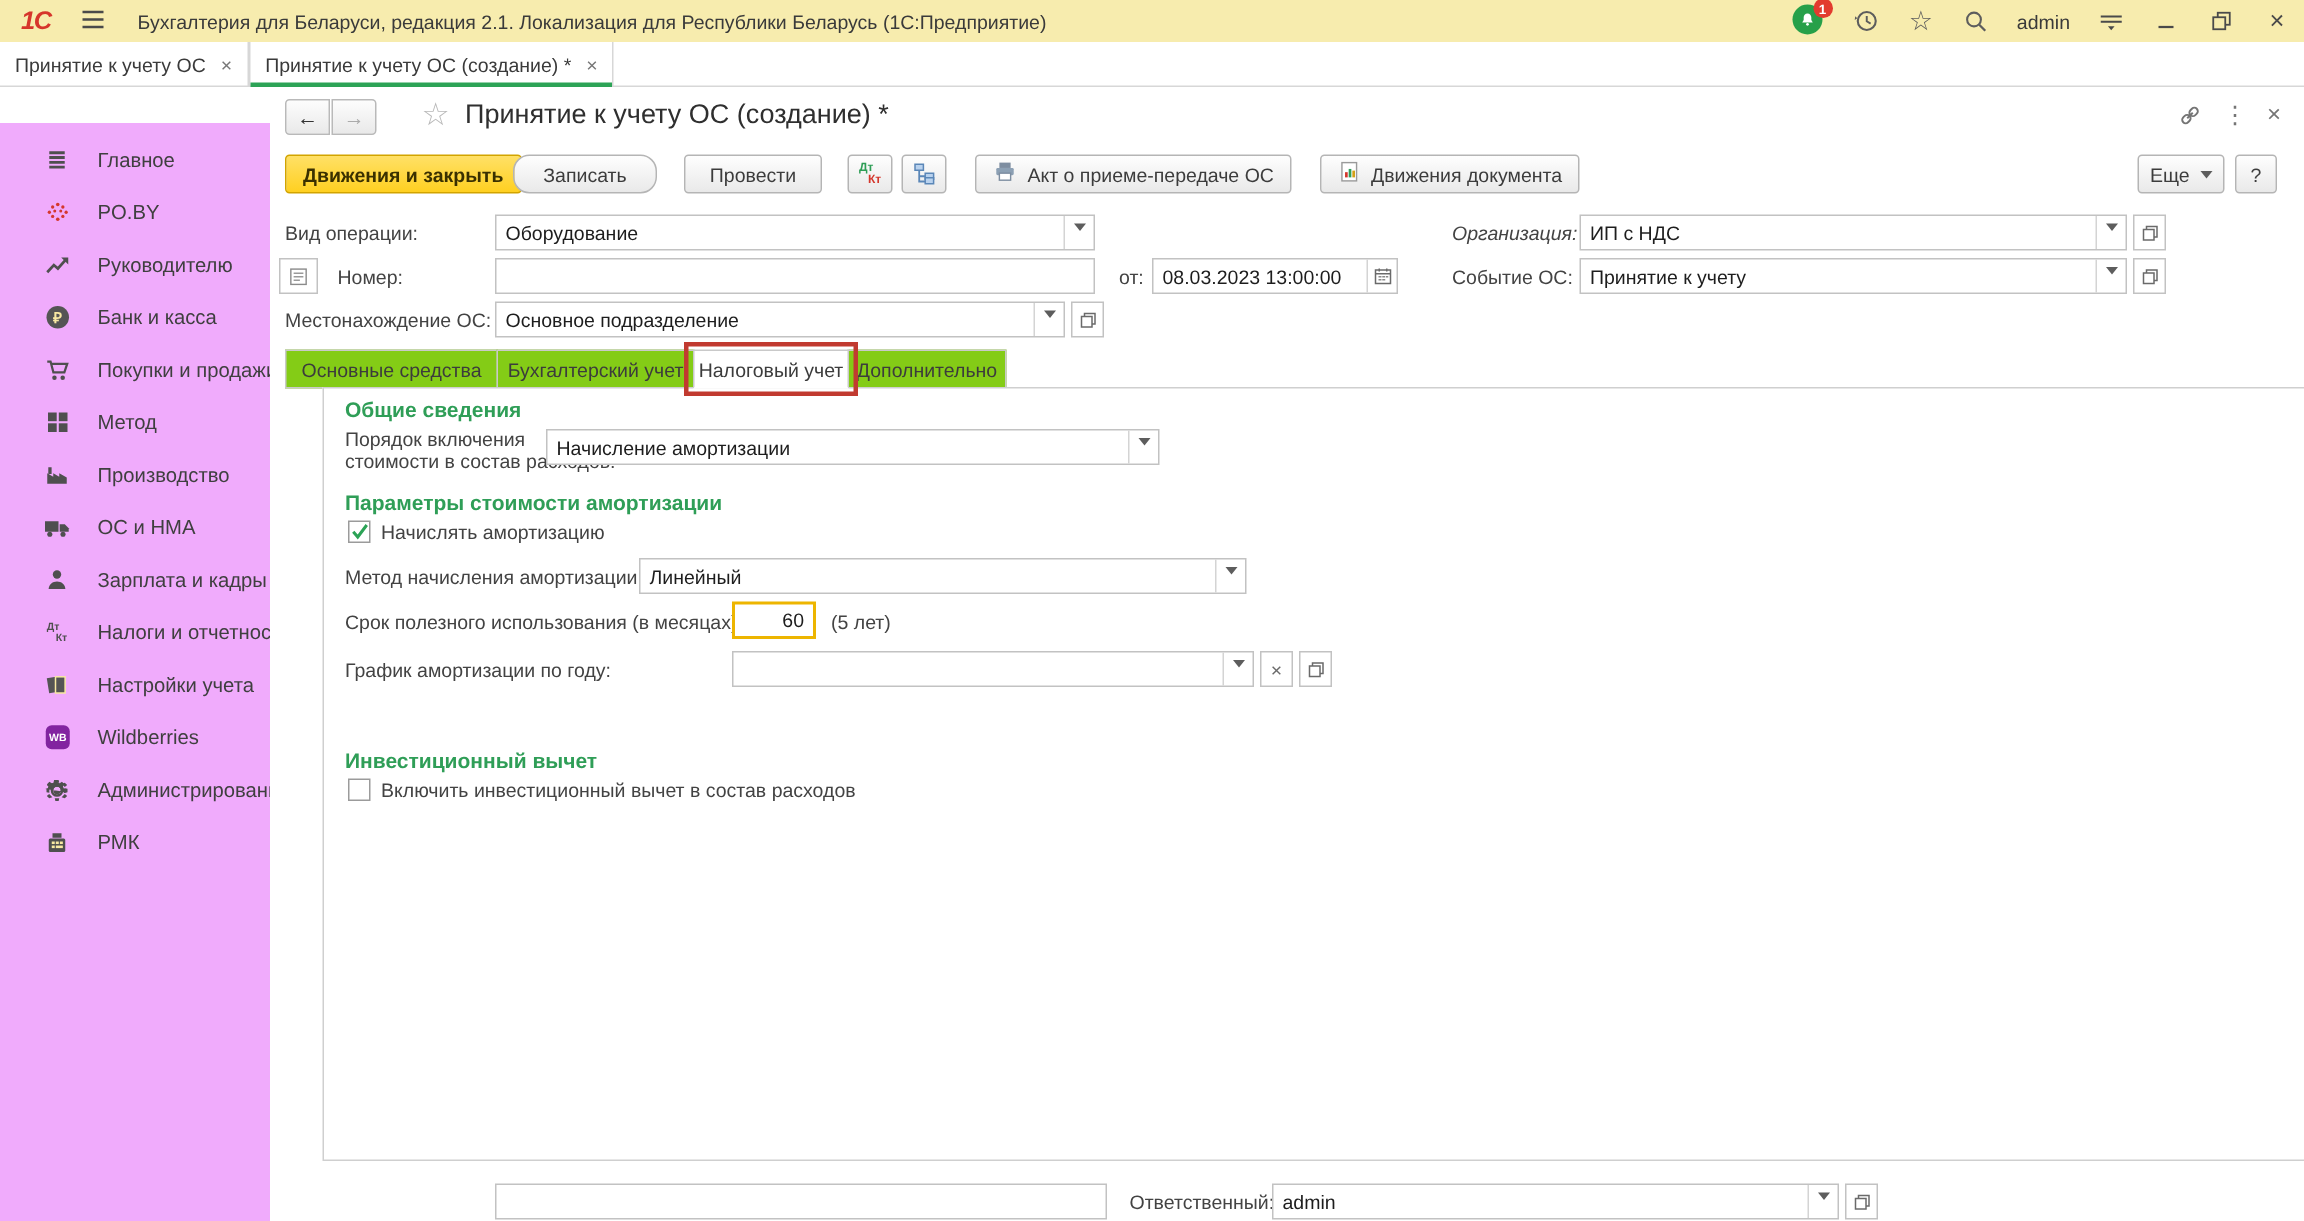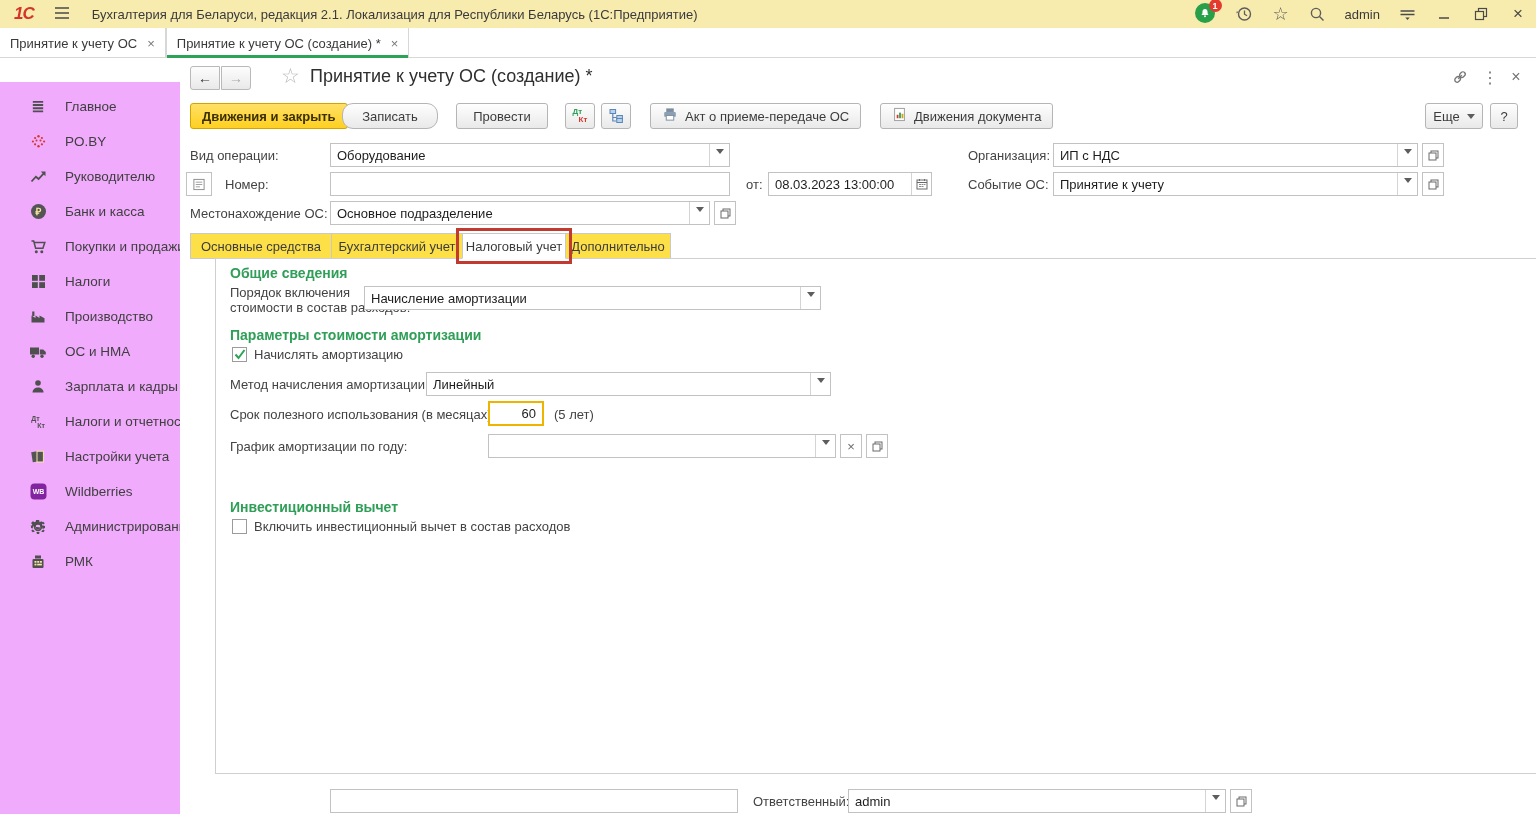--- a/index.html
+++ b/index.html
@@ -48,21 +48,21 @@
   .tri { width:0; height:0; border:4px solid transparent; border-top:5px solid #5d5d5d; margin-top:5px; }
 
   .lbl { position:absolute; font-size:13px; color:#434343; white-space:nowrap; }
   .combo { position:absolute; height:24px; border:1px solid #c2c2c2; background:#fff; }
   .combo .val { position:absolute; left:6px; right:22px; top:0; bottom:0; display:flex; align-items:center; font-size:13px; color:#1d1d1d; overflow:hidden; white-space:nowrap; }
   .combo .arr { position:absolute; right:0; top:0; bottom:0; width:20px; border-left:1px solid #d4d4d4; display:flex; align-items:flex-start; justify-content:center; }
   .sqbtn { position:absolute; width:22px; height:24px; border:1px solid #c2c2c2; background:#fff; display:flex; align-items:center; justify-content:center; color:#6a6a6a; }
   .tinput { position:absolute; height:24px; border:1px solid #c2c2c2; font:13px "Liberation Sans",sans-serif; padding:0 6px; color:#1d1d1d; background:#fff; }
 
   
-  .ftab { position:absolute; top:175px; height:26px; border:1px solid #c9c9c9; background:#fde047; display:flex; align-items:center; justify-content:center; font-size:13px; color:#3c3c3c; white-space:nowrap; }
+  .ftab { position:absolute; top:175px; height:26px; border:1px solid #c9c9c9; background:#84cc16; display:flex; align-items:center; justify-content:center; font-size:13px; color:#3c3c3c; white-space:nowrap; }
   .ftab.active { background:#fff; border-bottom-color:#fff; z-index:3; }
   .red-annot { position:absolute; border:3px solid #c13a30; z-index:5; pointer-events:none; }
 
   .panel { position:absolute; left:10px; top:200px; width:1326px; height:516px; border:1px solid #cfcfcf; background:#fff;margin-left:25px; }
   .heading { position:absolute; font-size:14px; font-weight:bold; color:#2f9e57; white-space:nowrap; }
   .cb { position:absolute; display:flex; align-items:center; gap:7px; font-size:13px; color:#434343; white-space:nowrap; }
   .cb .box { width:15px; height:15px; border:1px solid #9b9b9b; background:#fff; display:flex; align-items:center; justify-content:center; flex:none; }
   .cb .box svg { display:none; }
   .cb.checked .box svg { display:block; }
   .numhl { border:2px solid #edb500; text-align:right; font-weight:normal; }
@@ -197,21 +197,21 @@
       <span class="ic">
           <svg width="15" height="15" viewBox="0 0 15 15">
             <g fill="#4f4f4f">
               <rect x="1" y="1" width="5.8" height="5.8"></rect>
               <rect x="8.2" y="1" width="5.8" height="5.8"></rect>
               <rect x="1" y="8.2" width="5.8" height="5.8"></rect>
               <rect x="8.2" y="8.2" width="5.8" height="5.8"></rect>
             </g>
           </svg>
         </span>
-      <span class="lab">Налоги</span>
+      <span class="lab">Метод</span>
     </div>
     <div class="side-item">
       <span class="ic">
           <svg width="16" height="15" viewBox="0 0 16 15">
             <g fill="#4f4f4f">
               <path d="M1.5 13.5V6.5l4 2.4V6.5l4 2.4V6.5l5 2.8v4.2z"></path>
               <rect x="2.2" y="2.5" width="2.2" height="4.5"></rect>
             </g>
           </svg>
         </span>
@@ -359,21 +359,21 @@
     </div>
     <div class="btn" style="left:1310px; top:45px; width:28px; padding:0;">?</div>
 
     <span class="lbl" style="left:10px; top:90px;">Вид операции:</span>
     <div class="combo" style="left:150px; top:85px; width:400px;">
       <span class="val">Оборудование</span>
       <span class="arr">
           <span class="tri"></span>
         </span>
     </div>
-    <span class="lbl" style="left:788px; top:90px;">Организация:</span>
+    <span class="lbl" style="left:788px; top:90px;font-style:italic;">Организация:</span>
     <div class="combo" style="left:873px; top:85px; width:365px;">
       <span class="val">ИП с НДС</span>
       <span class="arr">
           <span class="tri"></span>
         </span>
     </div>
     <div class="sqbtn" style="left:1242px; top:85px;">
       <svg width="11" height="11" viewBox="0 0 11 11">
           <rect x="3" y="1" width="7" height="7" fill="none" stroke="#6a6a6a"></rect>
           <rect x="1" y="3" width="7" height="7" fill="#fff" stroke="#6a6a6a"></rect>
@@ -432,21 +432,21 @@
     <div class="ftab" style="left:151px; width:132px;">Бухгалтерский учет</div>
     <div class="ftab active" style="left:282px; width:104px;">Налоговый учет</div>
     <div class="ftab" style="left:385px; width:106px;">Дополнительно</div>
     <div class="red-annot" style="left:276px; top:170px; width:116px; height:36px;"></div>
 
     <div class="panel">
 
       <div class="heading" style="left:14px; top:6px;">Общие сведения</div>
       <span class="lbl" style="left:14px; top:26px;">Порядок включения</span>
       <span class="lbl" style="left:14px; top:41px;">стоимости в состав расходов:</span>
-      <div class="combo" style="left:148px; top:27px; width:457px;">
+      <div class="combo" style="left:148px; top:27px; width:409px;">
         <span class="val">Начисление амортизации</span>
         <span class="arr">
             <span class="tri"></span>
           </span>
       </div>
 
       <div class="heading" style="left:14px; top:68px;">Параметры стоимости амортизации</div>
       <div class="cb checked" style="left:16px; top:88px;">
         <span class="box">
           <svg width="12" height="11" viewBox="0 0 12 11">

